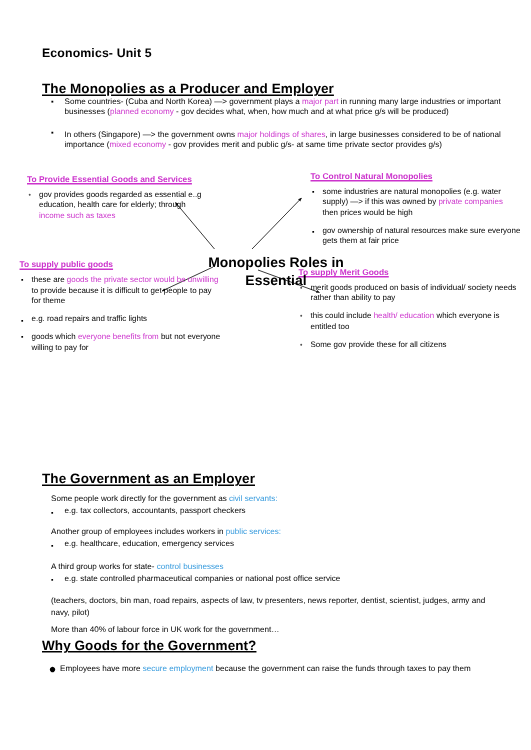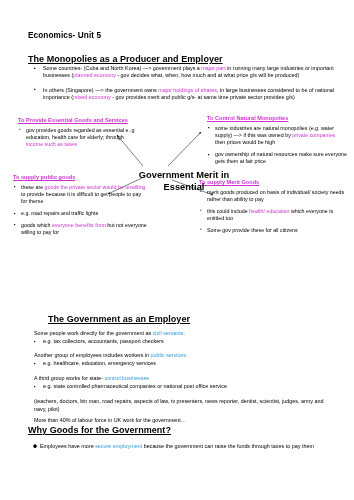--- a/index.html
+++ b/index.html
@@ -41,21 +41,21 @@
 
   .sec-head {
     position: absolute;
     font-size: 9px;
     font-weight: bold;
     text-decoration: underline;
     letter-spacing: 0.05px;
     white-space: nowrap;
   }
   #sec-producer { left: 28px; top: 54px; }
-  #sec-employer { left: 28px; top: 314px; margin-left: 20px; }
+  #sec-employer { left: 28px; top: 314px; }
   #sec-why      { left: 28px; top: 425px; }
 
   
   .intro {
     position: absolute;
     left: 34px;
     top: 65px;
     width: 300px;
     font-size: 5.4px;
     line-height: 7.4px;
@@ -205,21 +205,21 @@
       <line x1="143" y1="54" x2="117" y2="23" stroke="#111" stroke-width="0.55" marker-end="url(#ah)"></line>
 
       <line x1="168" y1="54" x2="201" y2="20" stroke="#111" stroke-width="0.55" marker-end="url(#ah)"></line>
 
       <line x1="142" y1="66" x2="108" y2="82" stroke="#111" stroke-width="0.55" marker-end="url(#ah)"></line>
 
       <line x1="172" y1="68" x2="213" y2="83" stroke="#111" stroke-width="0.55" marker-end="url(#ah)"></line>
     </svg>
 
     <div class="centre">
-      <div>Government Merit in</div>
+      <div>Monopolies Roles in</div>
       <div>Essential</div>
     </div>
 
     <div class="node dash" id="node-essential">
       <h4>To Provide Essential Goods and Services</h4>
       <ul>
           <li><span>gov provides goods regarded as essential e..g education, health care for elderly; through </span><span class="pink">income such as taxes</span></li>
         </ul>
     </div>
 

